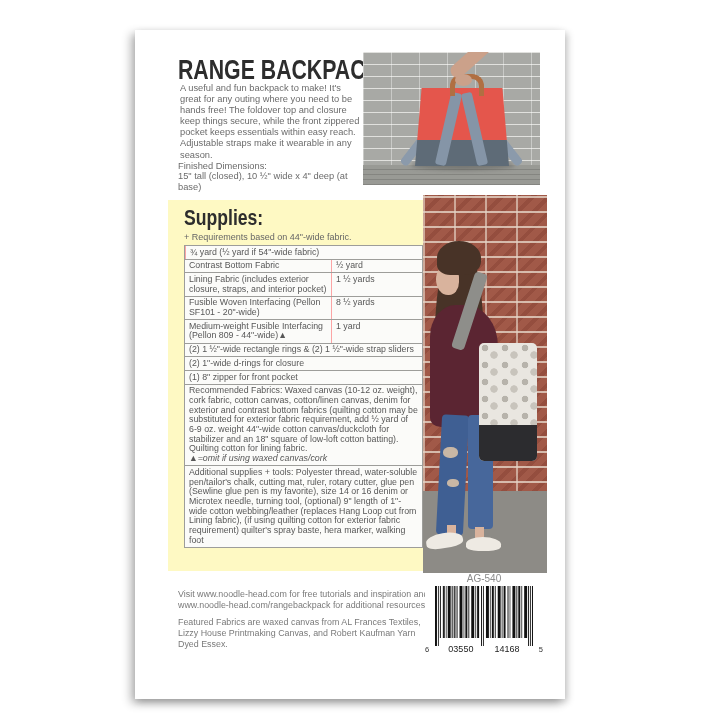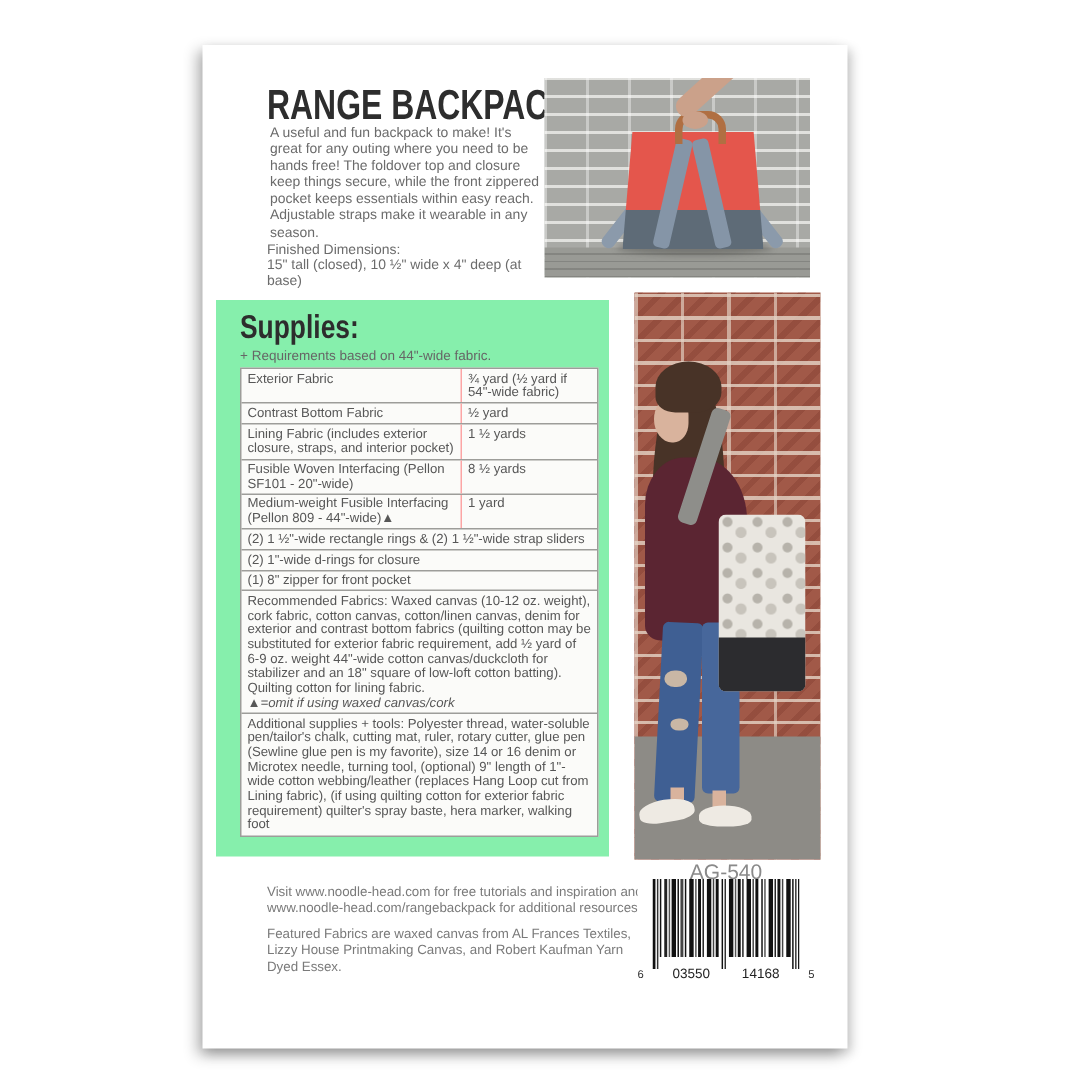--- a/index.html
+++ b/index.html
@@ -45,21 +45,21 @@
   .strap-tail.left{left:46px;top:82px;transform:rotate(38deg);}
   .strap-tail.right{left:142px;top:82px;transform:rotate(-38deg);}
   .handle{
     position:absolute;left:87px;top:22px;width:24px;height:17px;background:transparent;
     border:5px solid #b06f42;border-bottom:none;border-radius:12px 12px 0 0;
   }
   .arm{position:absolute;left:124px;top:-14px;width:14px;height:56px;background:#cba18a;border-radius:7px;transform:rotate(48deg);transform-origin:top center;}
   .hand{position:absolute;left:92px;top:22px;width:17px;height:12px;background:#cba18a;border-radius:50%;}
 
   
-  .supplies{position:absolute;left:9px;top:170px;width:262px;height:371px;background:#86efac;}
+  .supplies{position:absolute;left:33px;top:170px;width:262px;height:371px;background:#fef9c3;}
   .s-head{
     position:absolute;left:16px;top:5px;font-size:22px;font-weight:700;color:#2d2d2d;
     transform:scaleX(0.8);transform-origin:left center;white-space:nowrap;
   }
   .s-note{position:absolute;left:16px;top:32px;font-size:9px;color:#666;}
   .s-table{
     position:absolute;left:16px;top:45px;width:239px;border:1px solid #9d9d9a;background:#fbfbf9;
     font-size:8.8px;line-height:9.7px;color:#575757;box-sizing:border-box;
   }
   .tr{display:flex;border-top:1px solid #9d9d9a;}
@@ -116,21 +116,21 @@
   .shoe{position:absolute;background:#eeeae3;border-radius:55% 60% 40% 40%;}
   .shoe.one{left:3px;top:338px;width:37px;height:15px;transform:rotate(-9deg);}
   .shoe.two{left:43px;top:342px;width:35px;height:14px;}
 
   
   .f-text{position:absolute;left:43px;width:258px;font-size:8.9px;line-height:10.8px;color:#7a7a7a;}
   .f-visit{top:559px;}
   .f-copy{top:586px;}
   .f-fab{top:587px;}
 
-  .agnum{position:absolute;left:290px;top:543px;width:118px;text-align:center;font-size:14px;color:#8a8a8a;}
+  .agnum{position:absolute;left:290px;top:543px;width:118px;text-align:center;font-size:10px;color:#8a8a8a;}
   .barcode{position:absolute;left:290px;top:556px;width:118px;height:70px;background:#fff;}
   .bars{position:absolute;left:10px;right:10px;top:0;height:60px;}
   .bc-digits{
     position:absolute;left:0;right:0;bottom:2px;display:flex;justify-content:space-between;
     align-items:flex-end;font-size:9px;color:#222;
   }
   .bc-digits .mid{background:#ffffff;padding:0 2px;}
   .bc-digits .edge{font-size:7.5px;color:#333;}
 </style>
 </head>
@@ -154,21 +154,20 @@
     <div class="handle"></div>
     <div class="arm"></div>
     <div class="hand"></div>
   </div>
 
   <div class="supplies">
     <div class="s-head">Supplies:</div>
     <div class="s-note">+ Requirements based on 44"-wide fabric.</div>
     <div class="s-table">
       <div class="tr">
-        <div class="td c1">Exterior Fabric</div>
         <div class="td c2">¾ yard (½ yard if 54"-wide fabric)</div>
       </div>
       <div class="tr">
         <div class="td c1">Contrast Bottom Fabric</div>
         <div class="td c2">½ yard</div>
       </div>
       <div class="tr">
         <div class="td c1">Lining Fabric (includes exterior closure, straps, and interior pocket)</div>
         <div class="td c2">1 ½ yards</div>
       </div>

